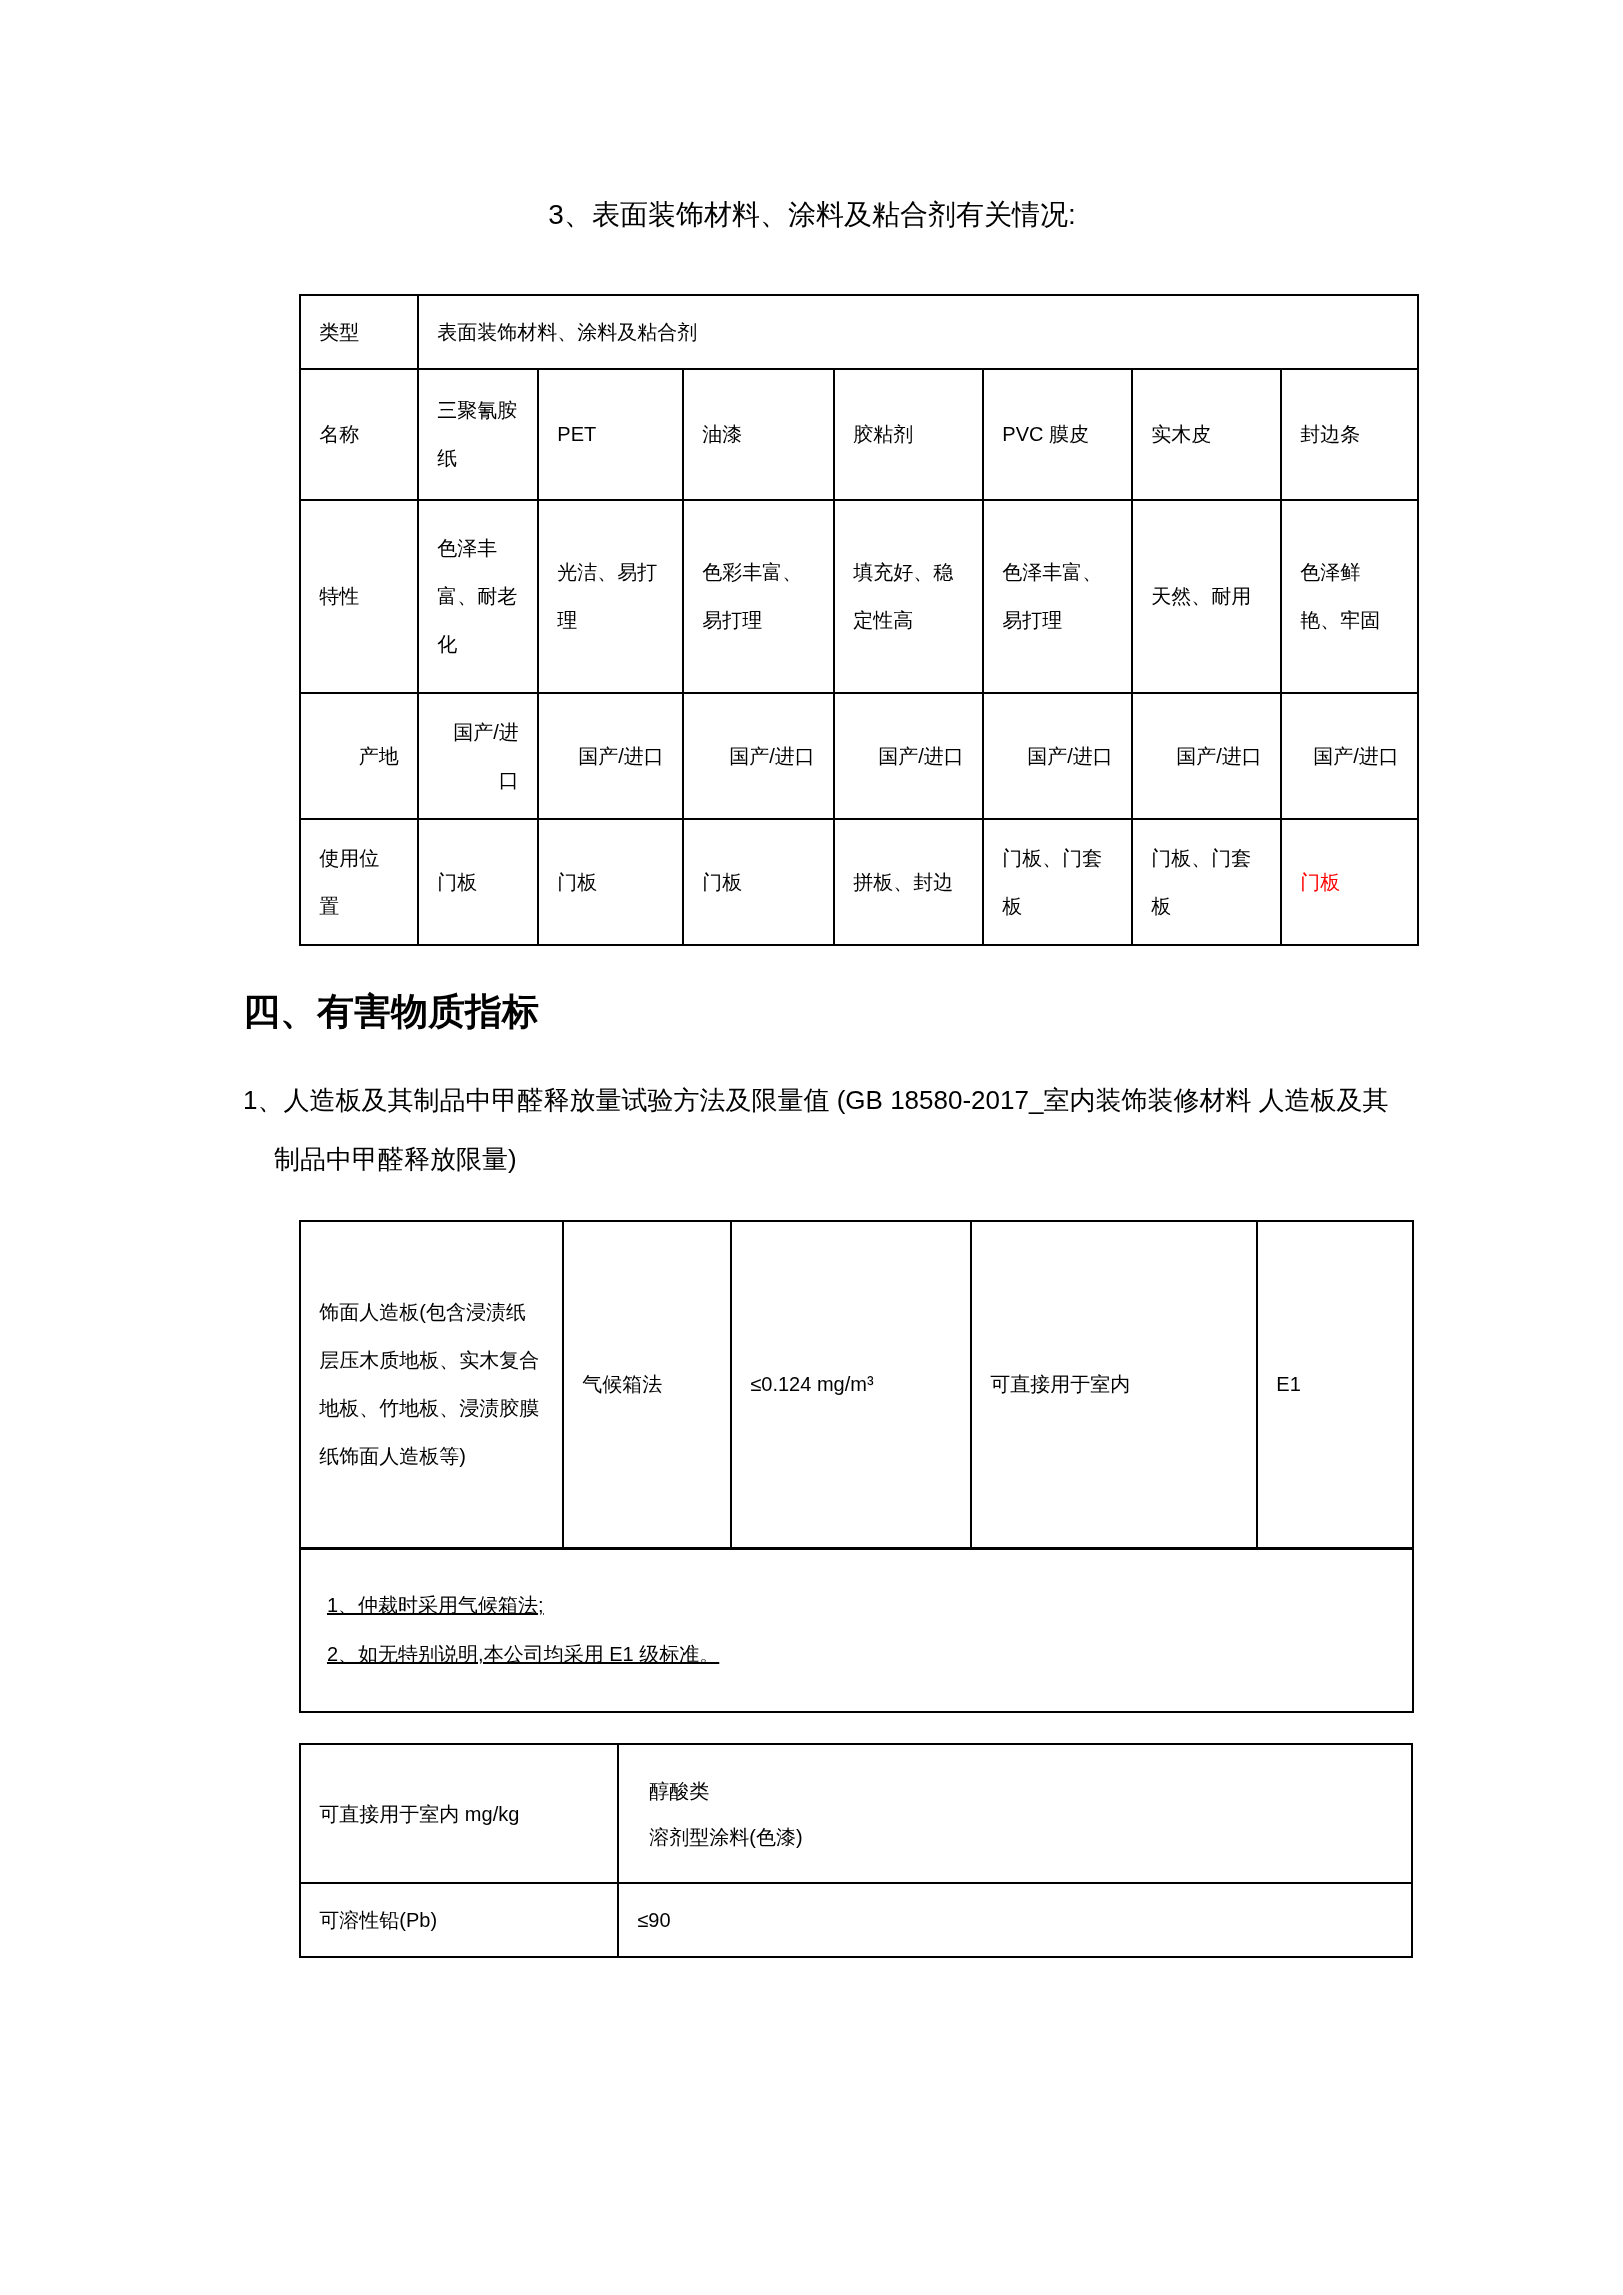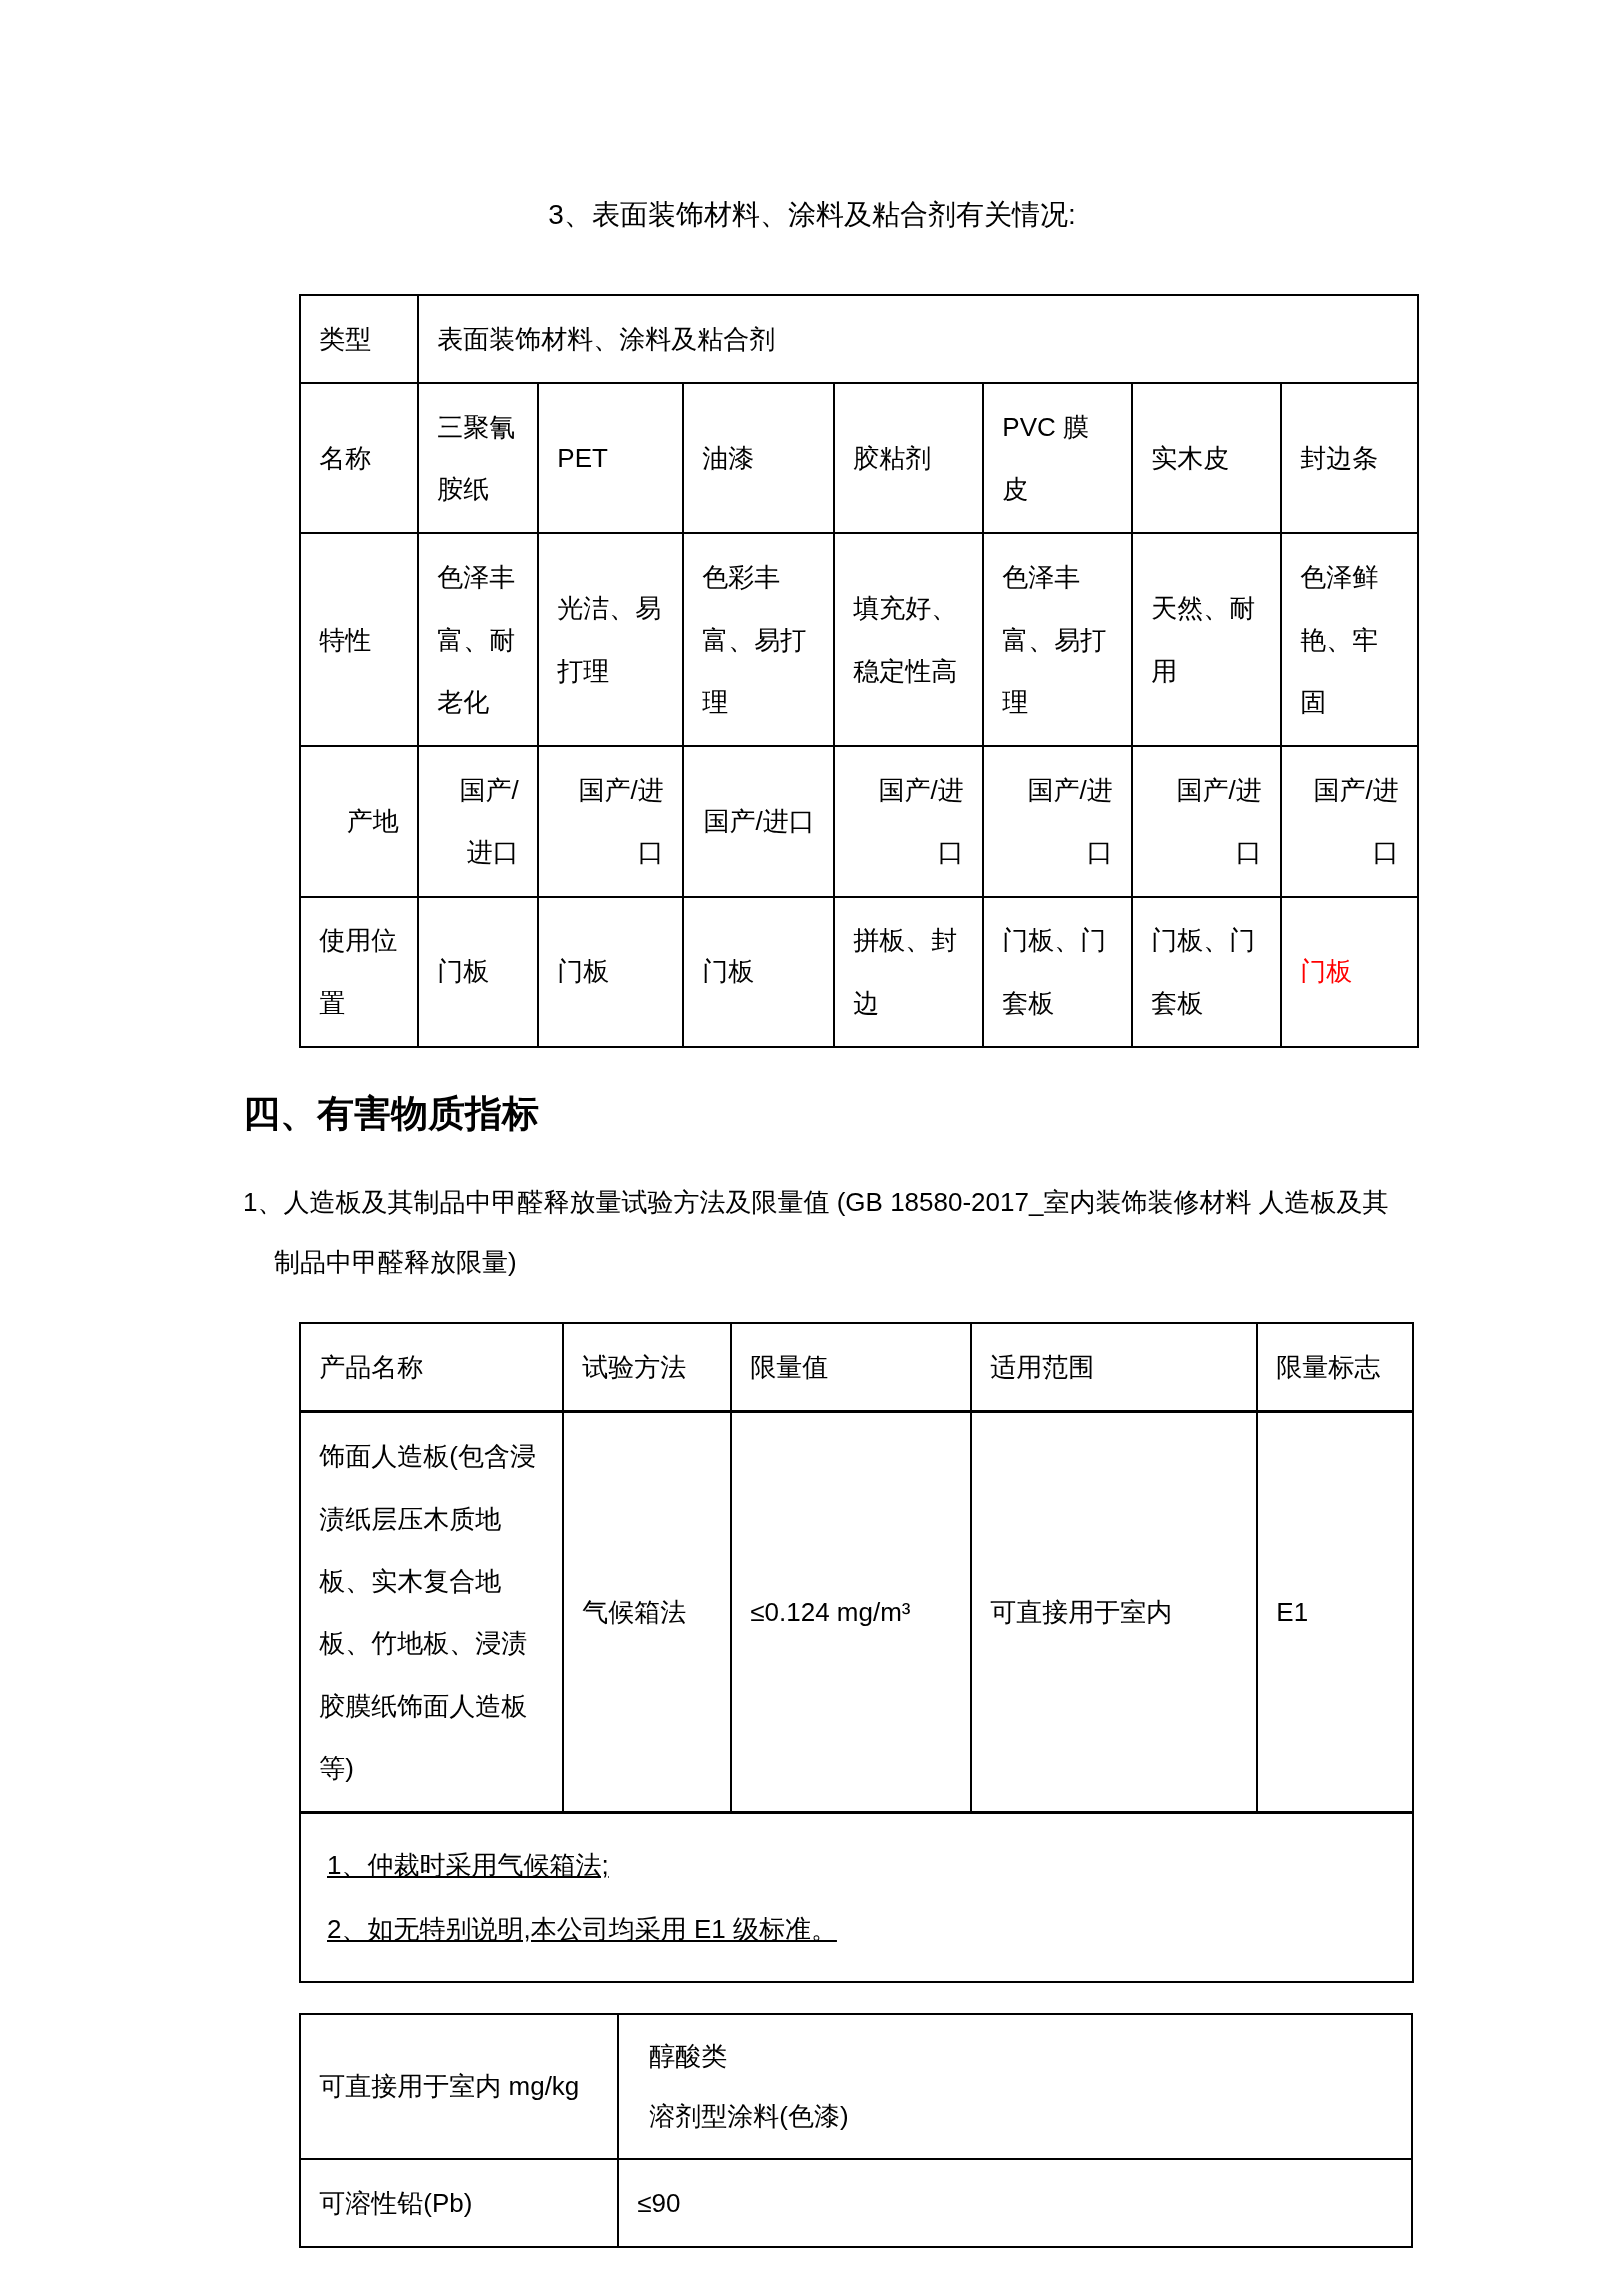--- a/index.html
+++ b/index.html
@@ -14,21 +14,21 @@
 
   .h3line { font-size: 28px; white-space: nowrap; text-align: center; }
 
   table { border-collapse: collapse; table-layout: fixed; }
   td {
     border: 2px solid #000;
     padding: 11.8px 18.3px;
     line-height: 2.4;
     vertical-align: middle;
     word-break: break-word;
-    font-size: 26px;
+    font-size: 20px;
   }
 
   .t1 { width: 1116px; margin: 60px 0 0 56px; border: 2.6px solid #000; }
   .t1 .r-type   td { height: 71px; }
   .t1 .r-name   td { height: 131px; }
   .t1 .r-feat   td { height: 193px; }
   .t1 .r-origin td { height: 126px; text-align: right; }
   .t1 .r-usage  td { height: 126px; }
 
   .h4 { font-size: 37px; font-weight: 700; margin: 41px 0 0 0; white-space: nowrap; }
@@ -128,27 +128,20 @@
 
   <table class="t2">
     <colgroup>
       <col style="width:263px">
         <col style="width:168px">
         <col style="width:240px">
         <col style="width:286px">
         <col style="width:156px">
     </colgroup>
     <tbody>
-        <tr class="r-head">
-      <td>产品名称</td>
-      <td>试验方法</td>
-      <td>限量值</td>
-      <td>适用范围</td>
-      <td>限量标志</td>
-    </tr>
     <tr class="r-main">
       <td>饰面人造板(包含浸渍纸层压木质地板、实木复合地板、竹地板、浸渍胶膜纸饰面人造板等)</td>
       <td>气候箱法</td>
       <td>≤0.124 mg/m³</td>
       <td>可直接用于室内</td>
       <td>E1</td>
     </tr>
     <tr class="r-notes">
       <td colspan="5">
         <div class="noteline">1、仲裁时采用气候箱法;</div>

